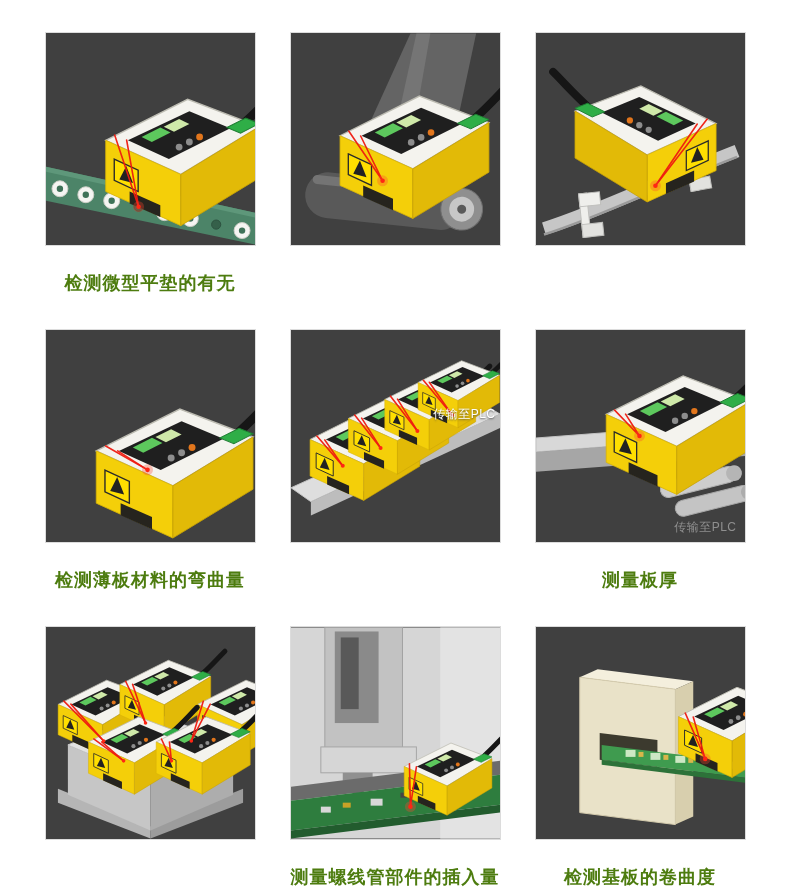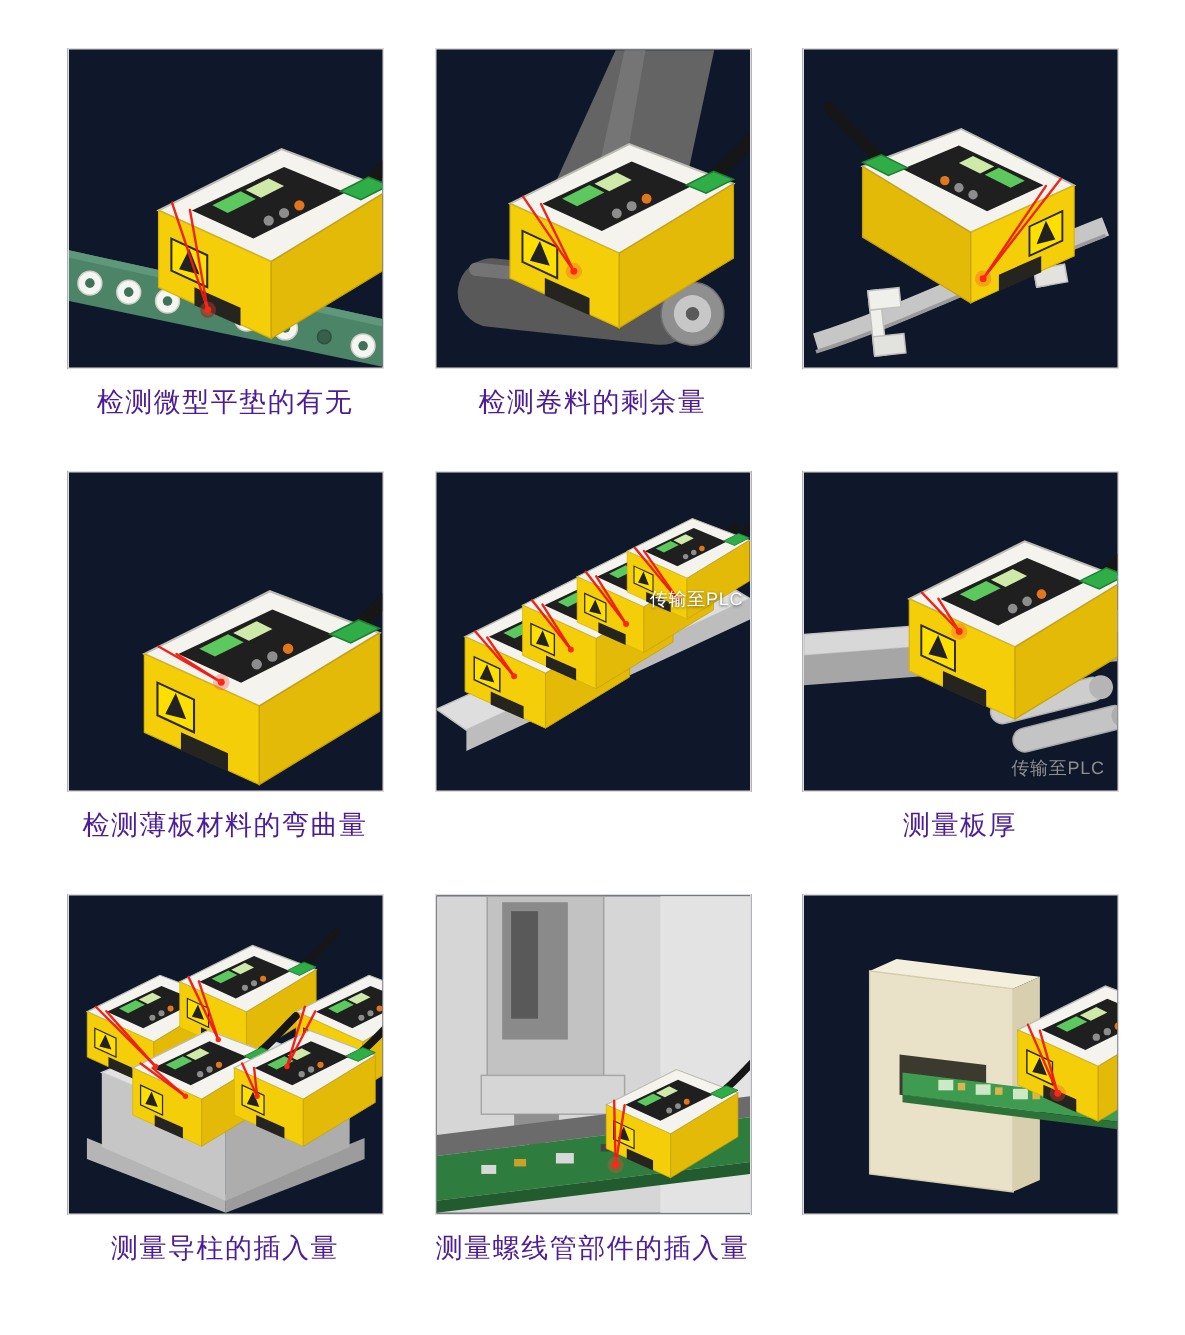--- a/index.html
+++ b/index.html
@@ -1,21 +1,21 @@
 <!DOCTYPE html>
 <html><head>
 <meta charset="utf-8">
 <style>
   html,body{margin:0;padding:0;background:#ffffff}
   body{width:790px;height:890px;font-family:"Liberation Sans","DejaVu Sans",sans-serif;overflow:hidden}
   .grid{display:grid;grid-template-columns:repeat(3,211px);column-gap:34px;row-gap:34px;
         justify-content:center;padding-top:32px}
   figure.cell{margin:0;display:flex;flex-direction:column;align-items:center}
-  .imgbox{width:209px;height:212px;border:1px solid #dcdcdc;background:#0f172a;position:relative;overflow:hidden}
-  figcaption{margin-top:10px;font-weight:400;font-size:18px;letter-spacing:1px;color:#4c1d95;white-space:nowrap}
+  .imgbox{width:209px;height:212px;border:1px solid #dcdcdc;background:#404040;position:relative;overflow:hidden}
+  figcaption{margin-top:25px;font-weight:700;font-size:18px;letter-spacing:1px;color:#4d7c0f;white-space:nowrap}
   .art{display:block;width:100%;height:100%}
   .laser line{stroke:#ef1b10;stroke-width:1.6;stroke-linecap:round;opacity:.95}
   .glow{fill:rgba(255,70,48,.32)}
   .dot{fill:#ff2714}
   .plc{position:absolute;font-size:12px;line-height:1;letter-spacing:.5px}
   .plc-mid{right:4px;top:37%;color:#ffffff;text-shadow:0 1px 2px rgba(70,70,70,.85)}
   .plc-bottom{right:8px;bottom:9px;color:#8f8f8f}
 </style>
 </head>
 <body>
@@ -106,21 +106,20 @@
             <use href="#sensor"></use>
           </g>
         <g class="laser">
           <line x1="58" y1="98" x2="92" y2="148"></line>
             <line x1="70" y1="103" x2="92" y2="148"></line>
         </g>
         <circle class="glow" cx="92" cy="148" r="5.5"></circle>
           <circle class="dot" cx="92" cy="148" r="2.3"></circle>
       </svg>
     </div>
-    <figcaption>检测卷料的剩余量</figcaption>
   </figure>
 
   <figure class="cell">
     <div class="imgbox">
       <svg class="art" viewBox="0 0 210 212">
         <path d="M8 196 C60 180 120 150 202 118" fill="none" stroke="#c6c6c6" stroke-width="13"></path>
         <path d="M8 202 C60 186 120 156 202 124" fill="none" stroke="#9a9a9a" stroke-width="2.5"></path>
         <g transform="rotate(-6 55 182)">
           <rect x="45" y="160" width="8" height="44" fill="#efefec" stroke="#bfbfbc"></rect>
           <rect x="45" y="160" width="21" height="13" fill="#efefec" stroke="#bfbfbc"></rect>
@@ -287,21 +286,20 @@
           <line x1="116" y1="112" x2="126" y2="134"></line>
             <line x1="124" y1="115" x2="126" y2="134"></line>
         </g>
         <circle class="dot" cx="58" cy="114" r="1.8"></circle>
           <circle class="dot" cx="100" cy="96" r="1.8"></circle>
         <circle class="dot" cx="146" cy="114" r="1.8"></circle>
           <circle class="dot" cx="78" cy="134" r="1.8"></circle>
         <circle class="dot" cx="126" cy="134" r="1.8"></circle>
       </svg>
     </div>
-    <figcaption>测量导柱的插入量</figcaption>
   </figure>
 
   <figure class="cell">
     <div class="imgbox">
       <svg class="art" viewBox="0 0 210 212">
         <rect x="0" y="0" width="210" height="212" fill="#d6d6d6"></rect>
         <rect x="150" y="0" width="60" height="212" fill="#e3e3e3"></rect>
         <g>
           <rect x="34" y="0" width="78" height="126" fill="#c2c2c2" stroke="#a2a2a2"></rect>
           <rect x="44" y="4" width="44" height="92" fill="#8a8a8a"></rect>
@@ -360,15 +358,16 @@
             <use href="#sensor"></use>
           </g>
         <g class="laser">
           <line x1="150" y1="86" x2="170" y2="132"></line>
             <line x1="158" y1="90" x2="170" y2="132"></line>
         </g>
         <circle class="glow" cx="170" cy="132" r="5.5"></circle>
           <circle class="dot" cx="170" cy="132" r="2.3"></circle>
       </svg>
     </div>
+    <figcaption>检测基板的卷曲度</figcaption>
   </figure>
 
 </div>
 
 </body></html>

